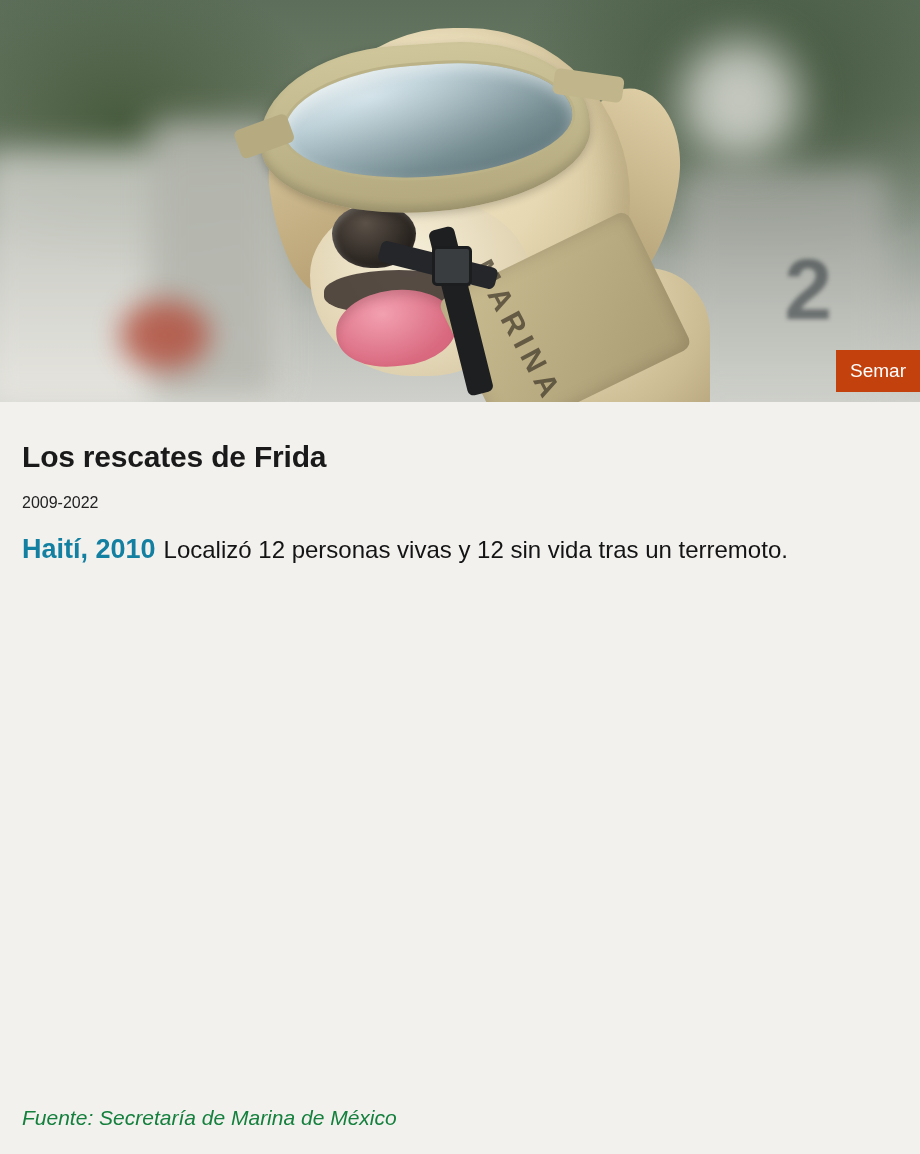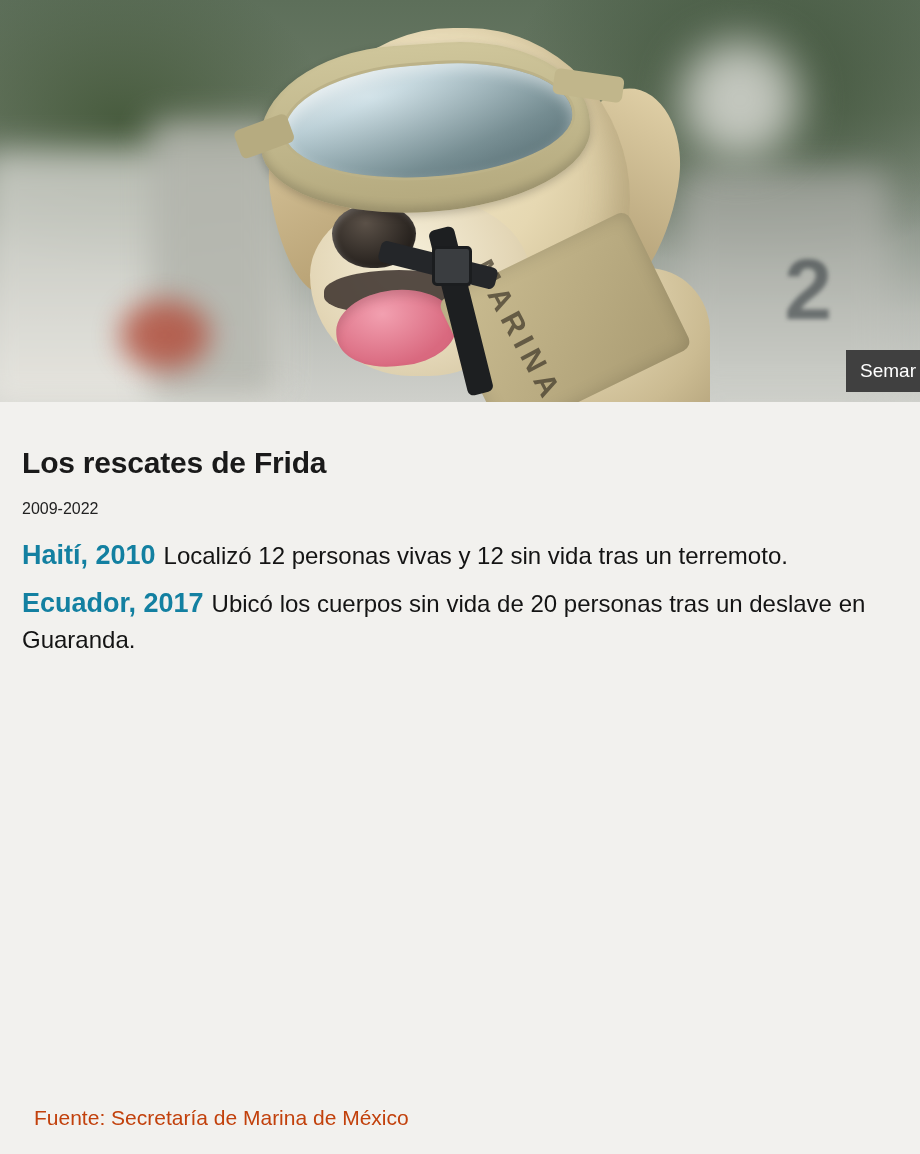--- a/index.html
+++ b/index.html
@@ -211,36 +211,36 @@
     width: 210px; height: 160px;
     background: radial-gradient(ellipse at 30% 20%, #efe3c2, #cbbb92 70%, #b3a27a 100%);
     border-radius: 40% 30% 10% 10% / 40% 40% 10% 10%;
   }
 
   
   .credit {
     position: absolute;
     right: 0;
     bottom: 10px;
-    background: #404040;
+    background: #c2410c;
     color: #ffffff;
     font-size: 19px;
     line-height: 1;
-    padding: 11px 4px 12px 14px;
+    padding: 11px 14px 12px 14px;
   }
 
   
   .content {
     padding: 26px 22px 0 22px;
   }
   .title {
     font-size: 30px;
     font-weight: 700;
     color: #1a1a1a;
-    margin: 18px 0 20px 0;
+    margin: 12px 0 20px 0;
     letter-spacing: -0.2px;
   }
   .subtitle {
     font-size: 16px;
     color: #222222;
     margin: 0 0 18px 0;
   }
   .entry {
     font-size: 24px;
     line-height: 1.42;
@@ -249,24 +249,25 @@
   }
   .entry .place {
     color: #1380a1;
     font-weight: 700;
     font-size: 27px;
     margin-right: 8px;
     white-space: nowrap;
   }
   .footer {
     position: absolute;
-    left: 34px;
+    left: 22px;
     bottom: 24px;
     font-size: 21px;
-    color: #c2410c;
+    color: #15803d;
+    font-style: italic;
   }
 </style>
 </head>
 <body>
 
 <div class="card">
 
   <div class="media">
     <div class="photo">
       <div class="bg-blob blob-a"></div>
@@ -301,19 +302,16 @@
     <div class="credit">Semar</div>
   </div>
 
   <div class="content">
     <h1 class="title">Los rescates de Frida</h1>
     <div class="subtitle">2009-2022</div>
 
     <p class="entry">
       <span class="place">Haití, 2010</span><span>Localizó 12 personas vivas y 12 sin vida tras un terremoto.</span>
     </p>
-    <p class="entry">
-      <span class="place">Ecuador, 2017</span><span>Ubicó los cuerpos sin vida de 20 personas tras un deslave en Guaranda.</span>
-    </p>
   </div>
 
   <div class="footer">Fuente: Secretaría de Marina de México</div>
 </div>
 
 </body></html>

